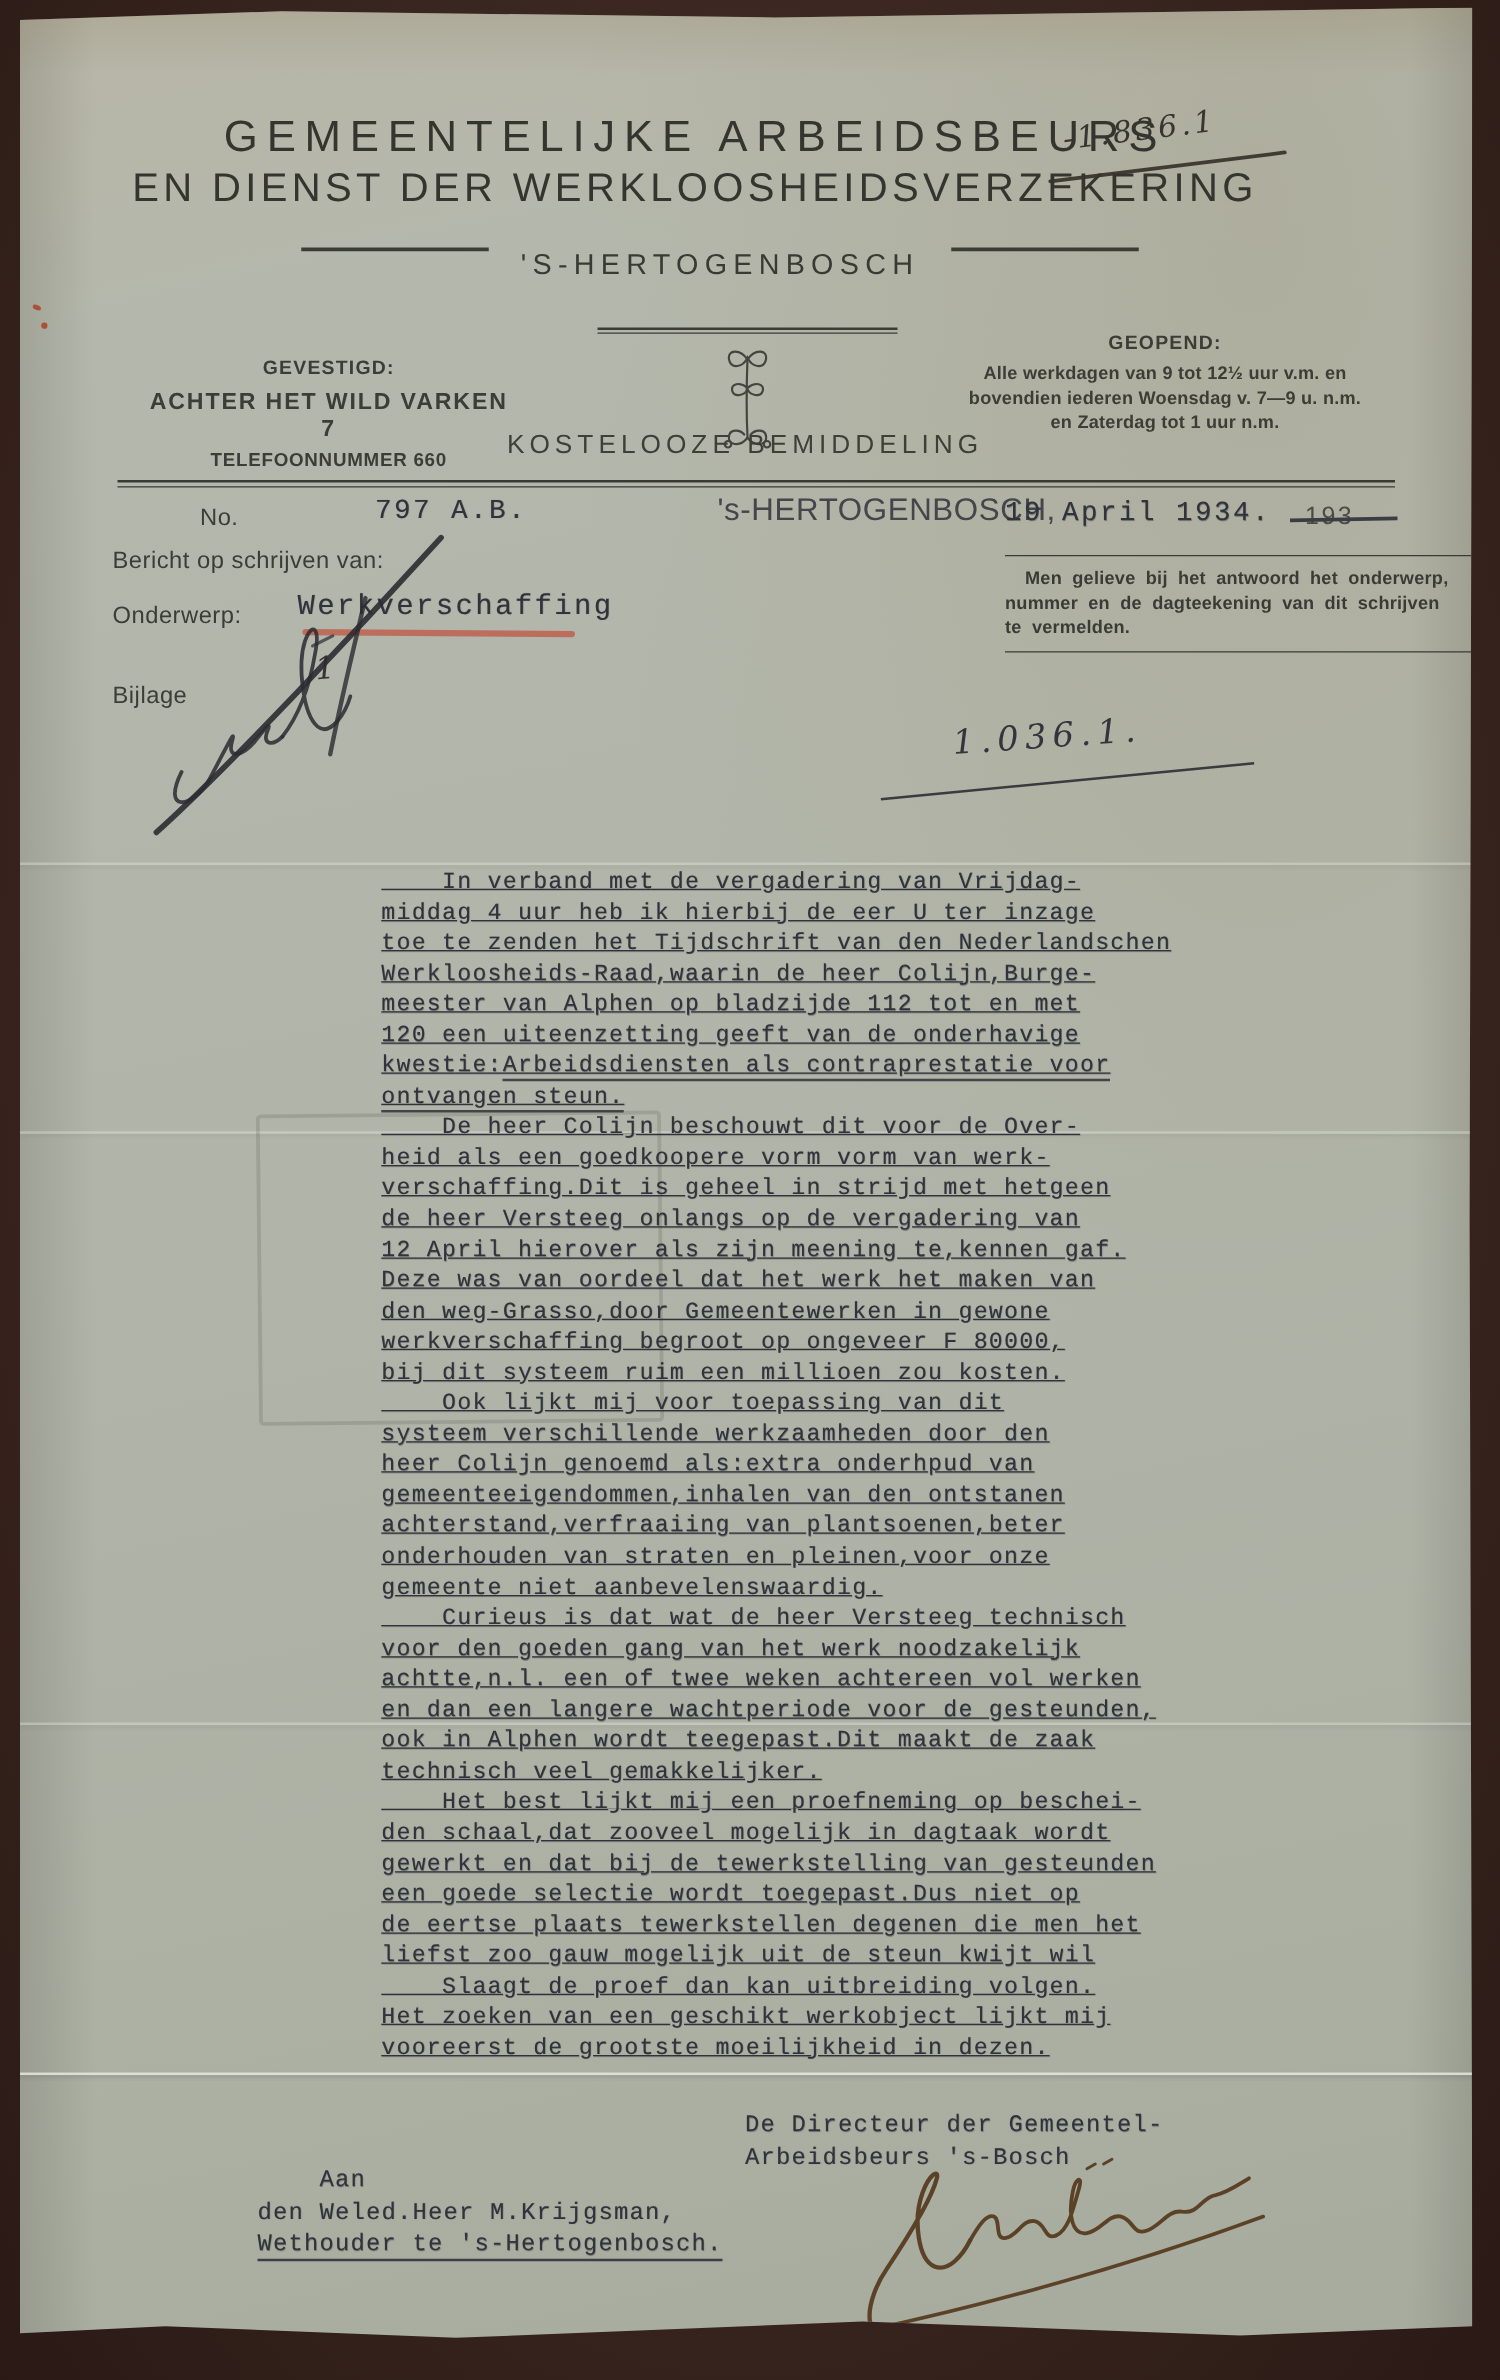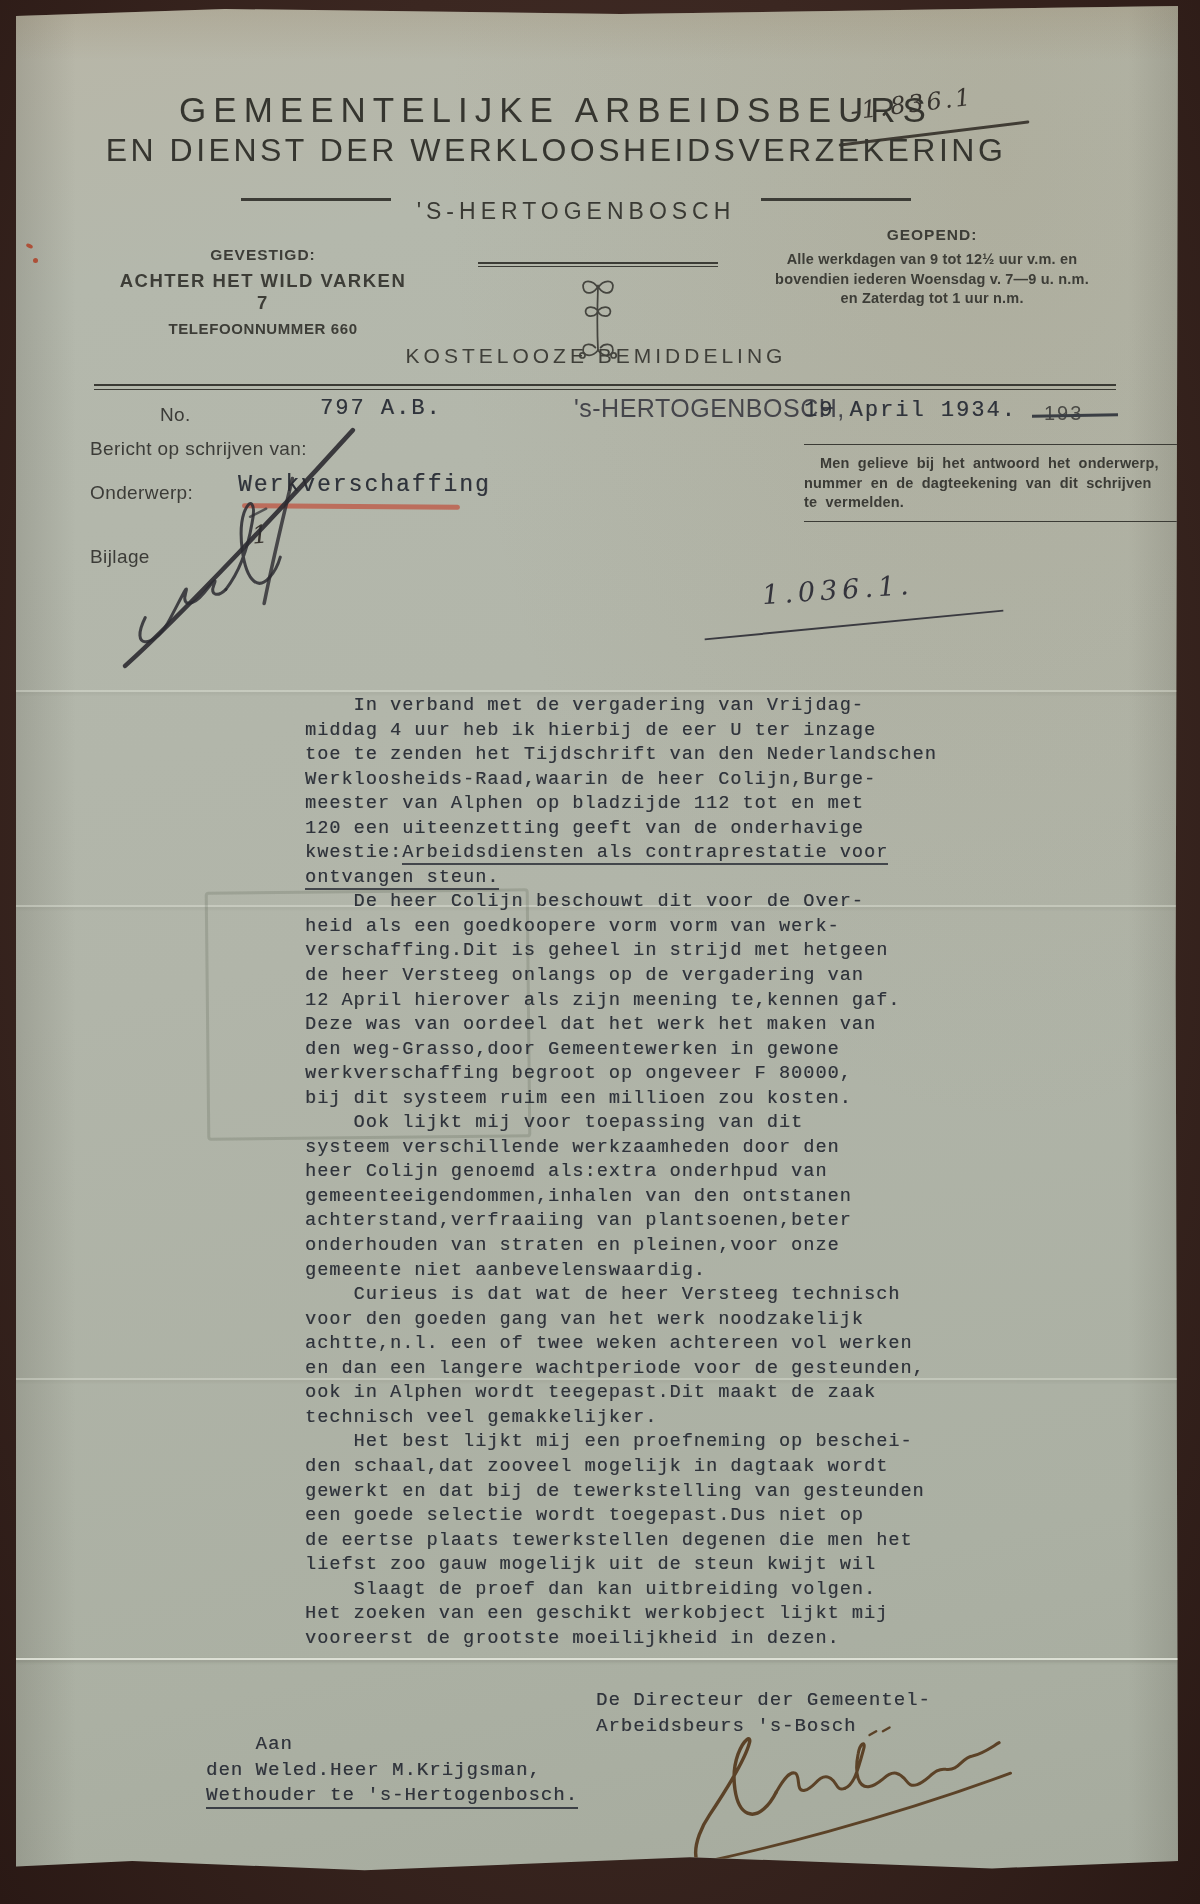--- a/index.html
+++ b/index.html
@@ -27,21 +27,21 @@
     box-shadow:0 2px 3px rgba(66,68,56,0.22);pointer-events:none;}
   .crease.light{opacity:.45}
 
   
   .center-band{position:absolute;left:0;width:1080px;text-align:center;color:#35352f;}
   .org1{top:84px;font-size:35px;letter-spacing:7px;}
   .org2{top:126px;font-size:32px;letter-spacing:3.5px;}
   .city-row{position:absolute;top:192px;left:0;width:1120px;display:flex;justify-content:center;gap:26px;color:#3a3a34;}
   .city-row .rule{width:150px;height:2.5px;background:#3c3c36;}
   .city{font-size:23px;letter-spacing:5px;font-weight:400;}
-  .col{position:absolute;text-align:center;color:#3d3d37;font-weight:700;}
+  .col{position:absolute;text-align:center;color:#3d3d37;font-weight:700;margin-top:40px;}
   .col-gevestigd{left:97px;top:240px;width:300px;}
   .col-geopend{left:736px;top:220px;width:360px;}
   .lbl-small{font-size:15.5px;letter-spacing:1px;margin-bottom:6px;}
   .addr-big{font-size:18.5px;letter-spacing:1.5px;margin-bottom:6px;}
   .addr-small{font-size:15px;letter-spacing:0.6px;}
   .open-line{font-size:14.5px;line-height:19.5px;letter-spacing:0.2px;}
   .ornament-wrap{position:absolute;left:462px;top:256px;width:240px;text-align:center;}
   .ornament-rule{height:1.5px;background:#3c3c36;margin-bottom:2px;}
   .ornament-rule.second{margin-bottom:6px;}
   .ornament{width:52px;height:92px;}
@@ -49,21 +49,21 @@
   .dbl-rule{position:absolute;top:378px;left:78px;right:62px;border-top:2.5px solid #3a3a34;}
   .dbl-rule::after{content:"";display:block;margin-top:2.5px;border-top:1.5px solid #3a3a34;}
 
   .plabel{position:absolute;font-size:19px;color:#3c3c38;letter-spacing:0.4px;}
   .place{position:absolute;left:558px;top:388px;font-size:25px;color:#45454b;letter-spacing:0.5px;}
 
   
   .tw{font-family:"Liberation Mono", monospace;color:#2f333b;
       text-shadow:0.4px 0.4px 0.6px rgba(47,51,59,0.5);}
   .tw-meta{position:absolute;font-size:22px;letter-spacing:2px;}
-  .no-value{left:304px;top:390px;}
+  .no-value{left:284px;top:390px;}
   .date-value{left:788px;top:392px;}
   .year-printed{position:absolute;left:1028px;top:396px;font-size:20px;color:#4a4a46;letter-spacing:2px;}
   .year-strike{position:absolute;left:1016px;top:408px;width:86px;height:2.5px;background:#3a3e44;transform:rotate(-1deg);}
 
   .note{position:absolute;left:788px;top:438px;width:382px;border-top:1.5px solid #3b3b35;border-bottom:1.5px solid #3b3b35;padding:9px 0 8px 0;color:#3b3b36;}
   .note div{font-size:14.5px;line-height:19.5px;font-weight:700;word-spacing:4px;letter-spacing:0.2px;}
   .note .ind{text-indent:16px;}
 
   .onderwerp-value{position:absolute;left:222px;top:466px;font-size:23px;letter-spacing:2px;}
   .red-underline{position:absolute;left:226px;top:498px;width:218px;height:5px;
@@ -79,21 +79,21 @@
   .scrawl{position:absolute;left:95px;top:414px;width:262px;height:252px;}
   .signature{position:absolute;left:628px;top:1710px;width:392px;height:162px;}
 
   
   .stamp{position:absolute;left:190px;top:884px;width:318px;height:243px;
      border:3px solid rgba(98,103,90,0.26);border-radius:4px;transform:rotate(-0.6deg);}
 
   .speck{position:absolute;background:#ad5038;border-radius:50%;}
 
   
-  .body-text{position:absolute;left:289px;top:688px;}
+  .body-text{position:absolute;left:289px;top:688px;text-decoration:underline;}
   .t-line{font-size:18.5px;letter-spacing:1.05px;line-height:24.55px;white-space:pre;}
   .t-line .tw-u{border-bottom:2px solid rgba(47,51,59,0.85);}
   .closing{position:absolute;left:580px;top:1682px;}
   .closing div{font-size:19px;letter-spacing:1px;line-height:25.5px;white-space:pre;}
   .address{position:absolute;left:190px;top:1726px;}
   .address div{font-size:19px;letter-spacing:1px;line-height:25.5px;white-space:pre;}
   .address .u-line{border-bottom:2.5px solid rgba(47,51,59,0.9);padding-bottom:1px;}
 </style>
 </head>
 <body>

